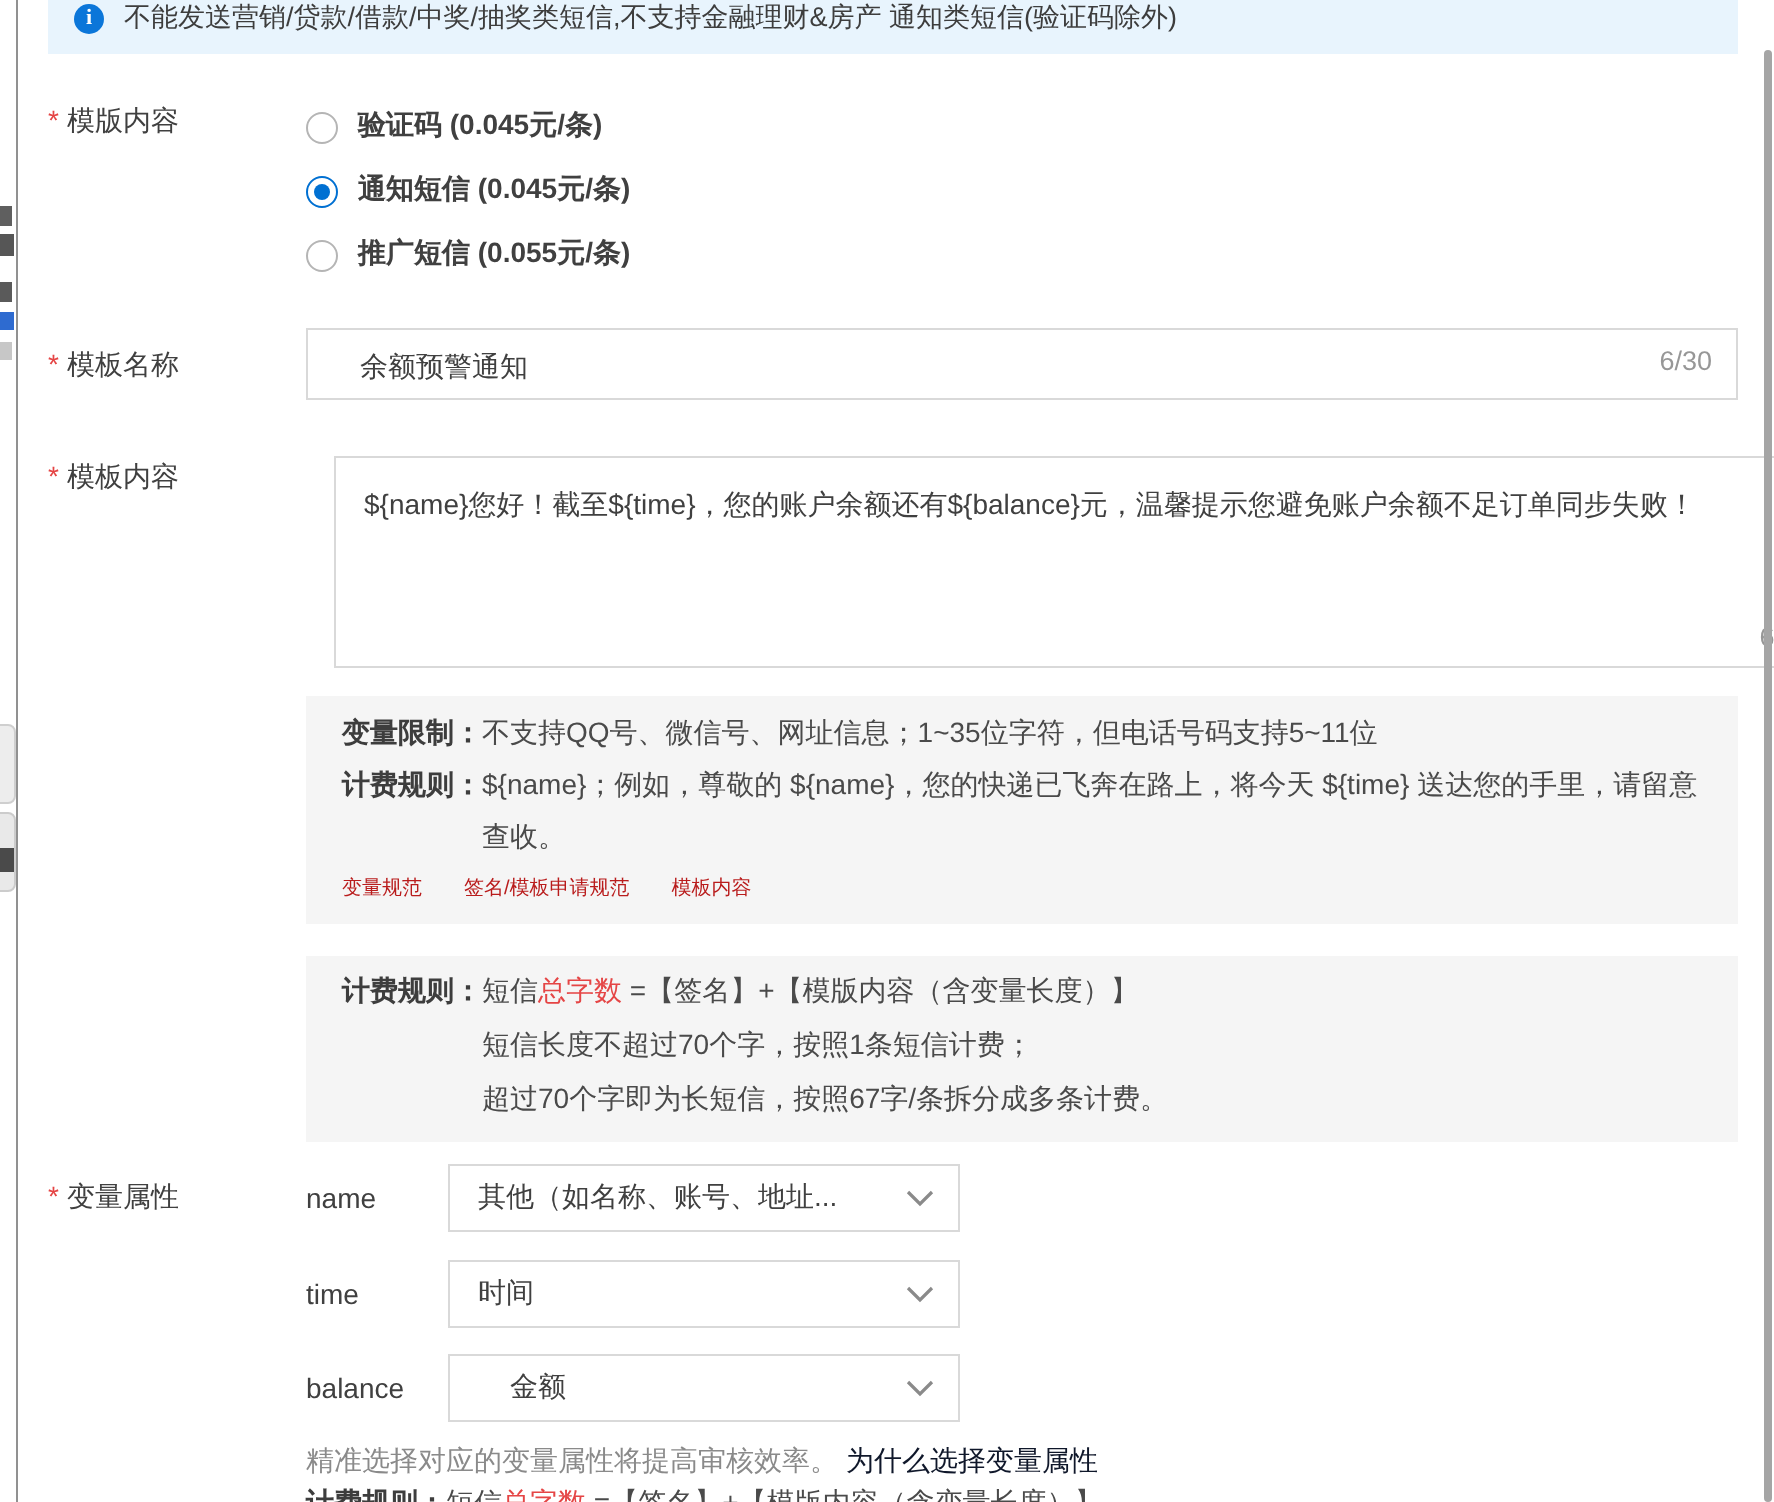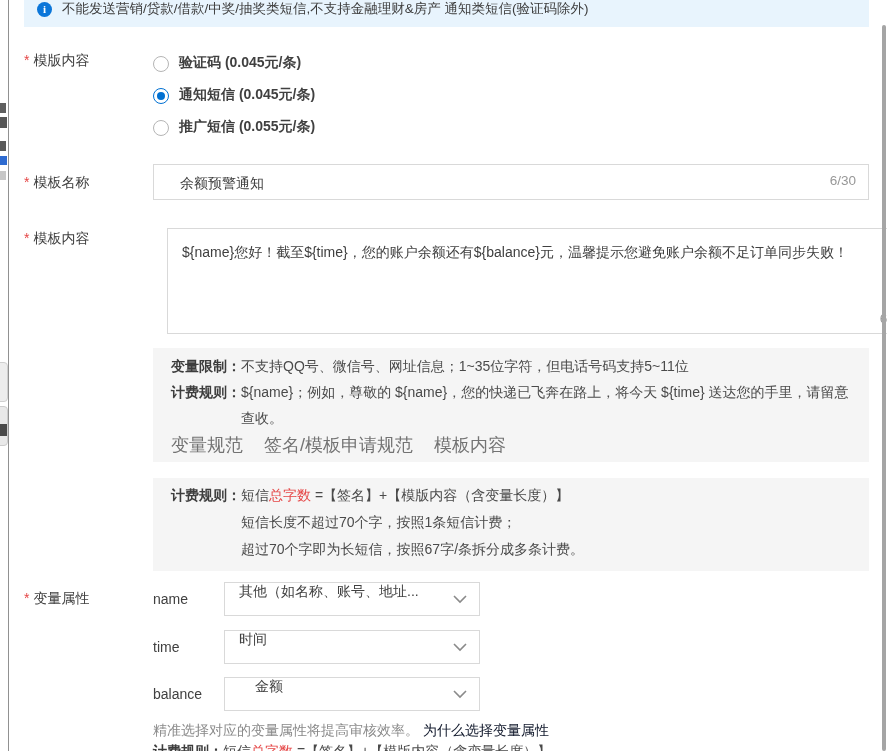--- a/index.html
+++ b/index.html
@@ -90,28 +90,28 @@
   .tip-box {
     position: absolute; left: 153px; width: 716px; background: #f5f5f5;
     font-size: 14px; line-height: 26px; color: #4a4a4a; padding: 5px 18px;
   }
   .tip-box.vars { top: 348px; height: 114px; }
   .tip-box.billing { top: 478px; height: 93px; padding-top: 4px; line-height: 27px; }
   .tip-row { display: flex; align-items: flex-start; }
   .tip-label { font-weight: bold; color: #3d3d3d; white-space: nowrap; flex: 0 0 auto; }
   .tip-text { flex: 1 1 auto; }
   .tip-links { margin-top: 1px; display: flex; gap: 21px; }
-  a.tip-link { color: #737373; text-decoration: none; font-size: 18px; cursor: pointer; }
+  a.tip-link { color: #b91c1c; text-decoration: none; font-size: 10px; cursor: pointer; }
   .red { color: #e54545; }
 
   
   .var-label { position: absolute; left: 153px; font-size: 14px; color: #404040; }
   .select-box {
     position: absolute; left: 224px; width: 256px; height: 34px;
-    border: 1px solid #d9d9d9; background: #fff; display: flex; align-items: flex-start;
+    border: 1px solid #d9d9d9; background: #fff; display: flex; align-items: center;
     padding: 0 34px 0 14px; font-size: 14px; color: #404040; cursor: pointer;
   }
   .select-value { white-space: nowrap; overflow: hidden; }
   .chevron { position: absolute; right: 12px; top: 11px; width: 14px; height: 10px; }
 
   
   .attr-hint { position: absolute; left: 153px; top: 722px; font-size: 14px; color: #8a8a8a; white-space: nowrap; }
   a.hint-link { color: #0f172a; text-decoration: none; cursor: pointer; margin-left: 4px; }
 
   

